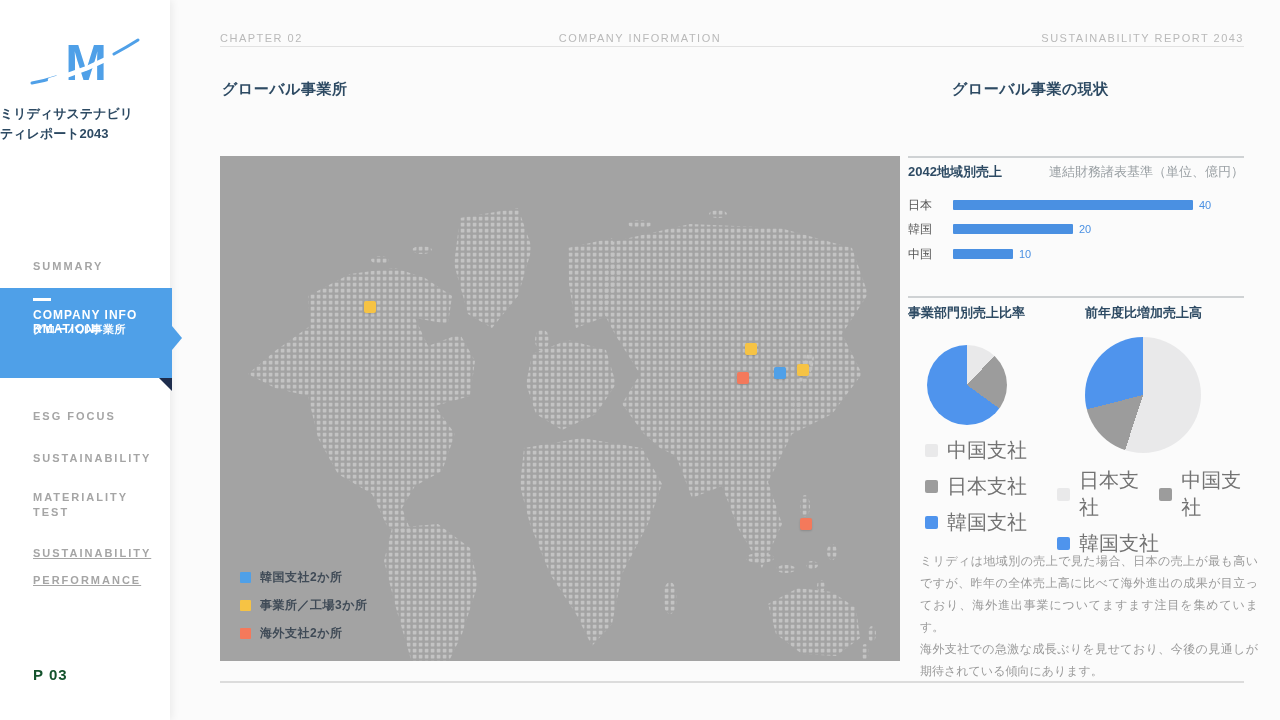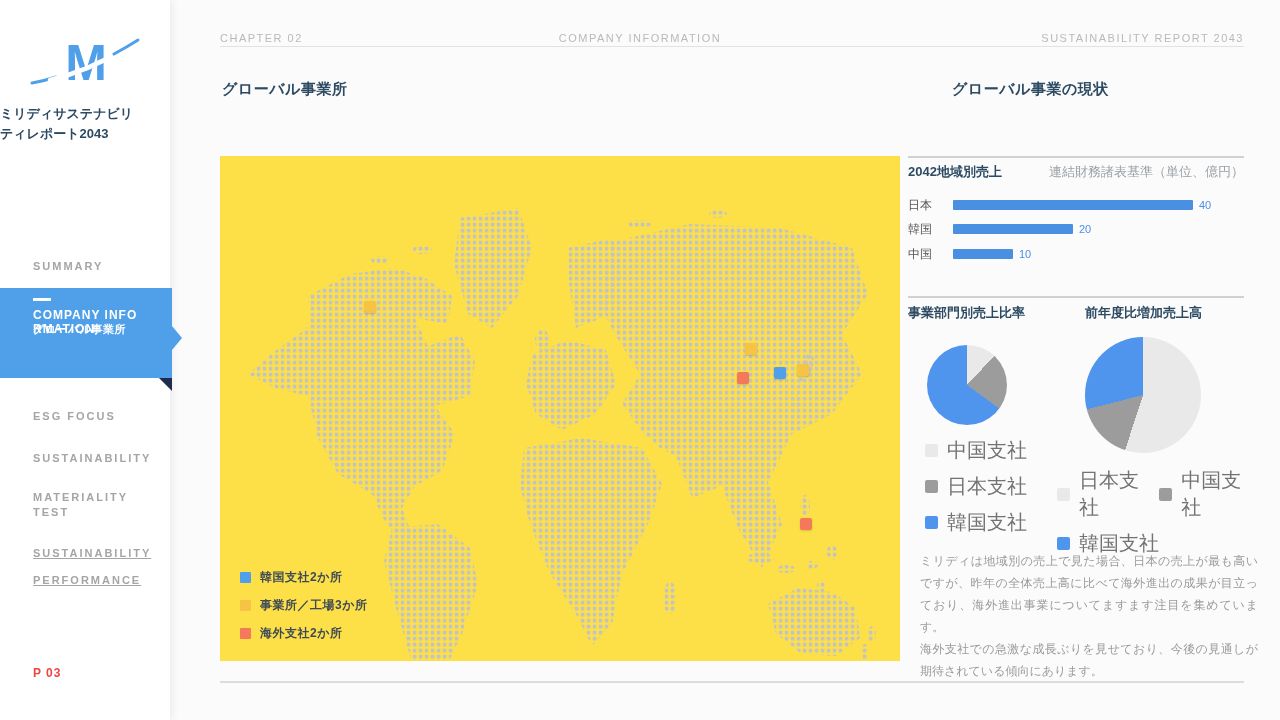--- a/index.html
+++ b/index.html
@@ -12,22 +12,22 @@
   .sidebar { position:absolute; left:0; top:0; width:170px; height:720px;
     background:#ffffff; box-shadow:2px 0 8px rgba(0,0,0,.07); z-index:2; }
   .logo-wrap { position:relative; width:170px; height:70px; margin-top:28px; text-align:center; }
   .logo-m { font-size:50px; font-weight:bold; color:#4FA0E8; line-height:70px; letter-spacing:-2px; }
   .logo-swoosh { position:absolute; left:30px; top:8px; pointer-events:none; }
   .sb-title { margin-top:6px; text-align:left; font-size:13px; font-weight:bold;
     color:#2d4a63; line-height:1.55; }
   .nav-item { position:absolute; left:33px; font-size:11px; font-weight:bold;
     letter-spacing:2px; color:#a5a5a5; line-height:15px; cursor:pointer; width:120px; }
   .nav-item.wide-lh { line-height:27px;text-decoration:underline; }
-  .page-num { position:absolute; left:33px; top:666px; font-size:12px; font-weight:bold;
-    color:#ef4444; letter-spacing:1px; }
+  .page-num { position:absolute; left:33px; top:666px; font-size:15px; font-weight:bold;
+    color:#14532d; letter-spacing:1px; }
   
   .ribbon { position:absolute; left:0; top:288px; width:172px; min-height:90px;
     background:#4FA0E8; padding:10px 0 10px 33px; color:#fff; z-index:3; cursor:pointer; }
   .ribbon .dash { width:18px; height:3px; background:#fff; margin-bottom:7px; }
   .ribbon .rlabel { font-size:12px; font-weight:bold; letter-spacing:1px;
     line-height:14px; width:106px; word-break:break-all; }
   .ribbon .rsub { margin-top:-15px; font-size:11px; font-weight:bold; line-height:16px; letter-spacing:.5px; }
   .ribbon .arrow { position:absolute; right:-10px; top:38px; width:0; height:0;
     border-top:12px solid transparent; border-bottom:12px solid transparent;
     border-left:10px solid #4FA0E8; }
@@ -36,21 +36,21 @@
   
   .hdr-left { position:absolute; left:220px; top:32px; font-size:11px; letter-spacing:1.5px; color:#b9b9b9; }
   .hdr-center { position:absolute; left:640px; top:32px; transform:translateX(-50%);
     font-size:11px; letter-spacing:1.5px; color:#b9b9b9; }
   .hdr-right { position:absolute; right:36px; top:32px; font-size:11px; letter-spacing:1.5px; color:#b9b9b9;text-align:center; }
   .hdr-line { position:absolute; left:220px; right:36px; top:46px; height:1px; background:#e2e2e2; }
   .ft-line { position:absolute; left:220px; right:36px; top:681px; height:2px; background:#dcdcdc; }
   .sec-h1 { position:absolute; top:80px; font-size:15px; font-weight:bold; color:#2d4a63; letter-spacing:.5px; }
   
   .map-panel { position:absolute; left:220px; top:156px; width:680px; height:505px;
-    background:#fde047; }
+    background:#a3a3a3; }
   .map-svg { position:absolute; left:0; top:0; }
   .marker { position:absolute; width:12px; height:12px; border-radius:2px;
     transform:translate(-50%,-50%); box-shadow:0 1px 2px rgba(0,0,0,.15); }
   .map-legend { position:absolute; left:20px; bottom:22px; }
   .map-legend .row { display:flex; align-items:center; margin-top:16px; height:12px; }
   .map-legend .sw { width:11px; height:11px; border-radius:1px; margin-right:9px; flex:none; }
   .map-legend .lt { font-size:12px; font-weight:bold; color:#3f4a56; letter-spacing:.5px; }
   
   .rcol { position:absolute; left:908px; width:336px; top:0; }
   .sec-line { position:absolute; left:0; width:336px; height:2px; background:#cfd2d4; }

